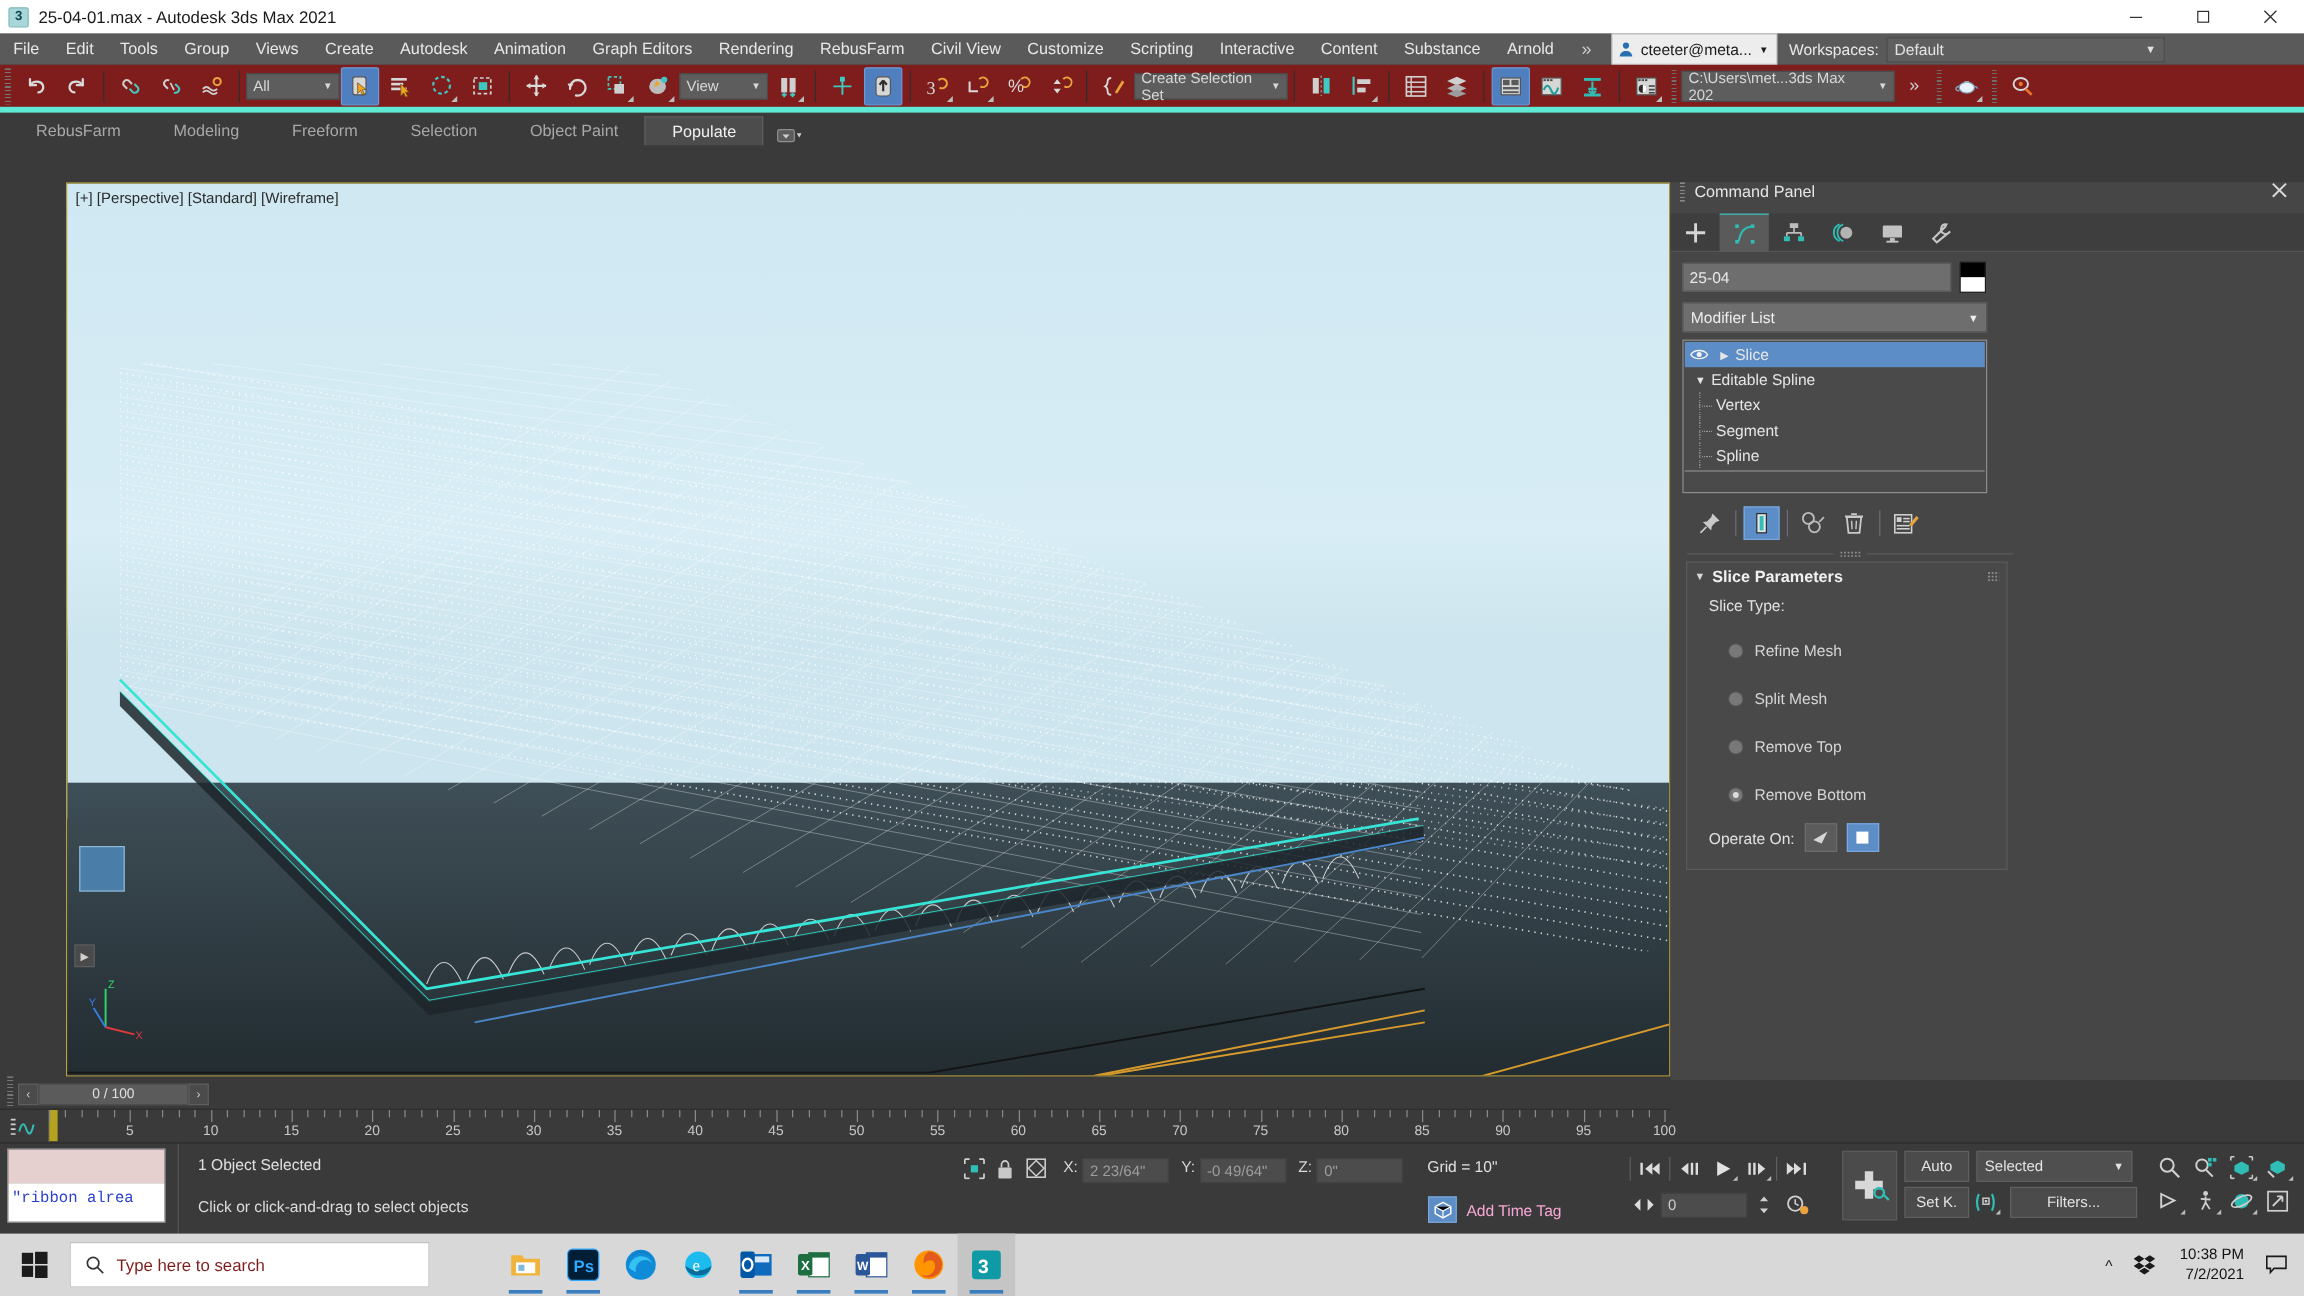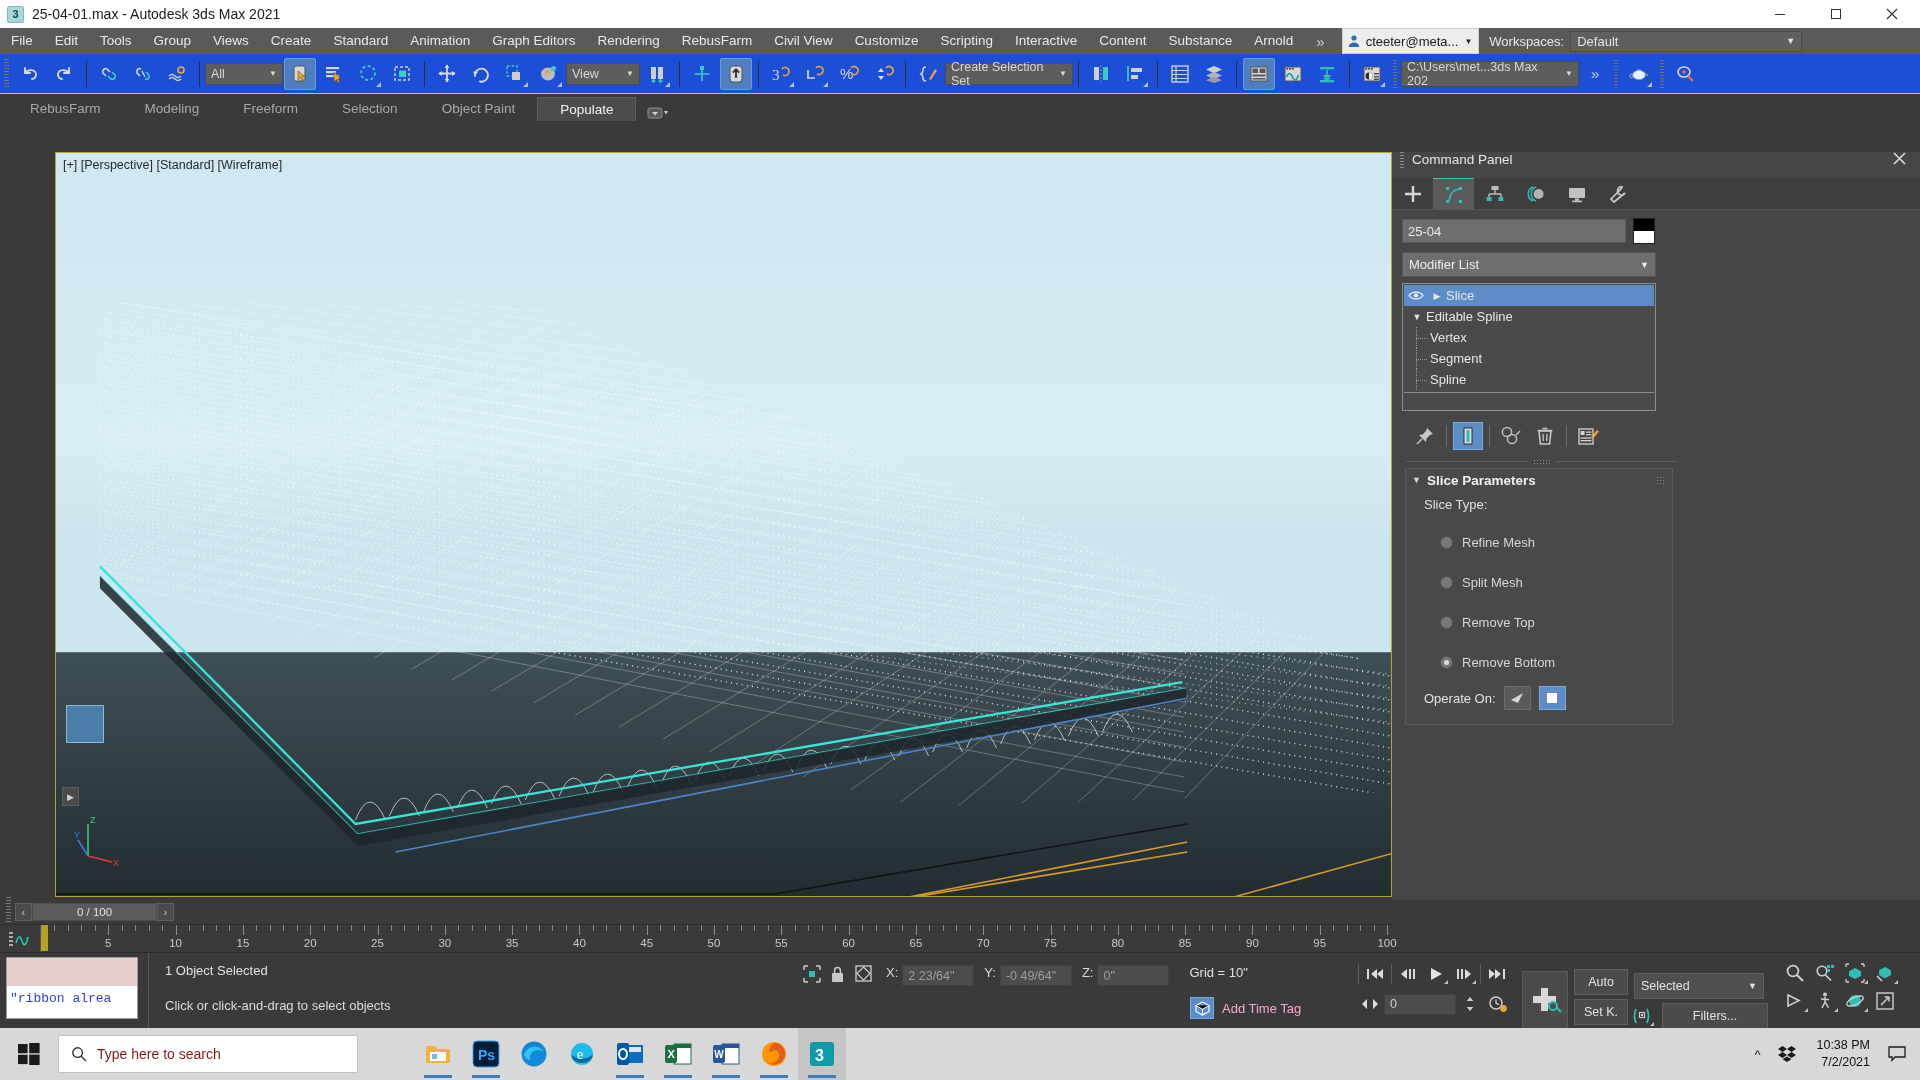--- a/index.html
+++ b/index.html
@@ -53,22 +53,22 @@
   .ws-label { color: #e8e8e8; font-size: 13px; margin-right: 6px; }
   .ws-select {
     width: 232px; height: 21px; background: #5f5f5f; border: 1px solid #4b4b4b;
     display: flex; align-items: center; padding: 0 6px; color: #e3e3e3; font-size: 13px;
   }
   .ws-select .cv { margin-left: auto; font-size: 9px; }
 
   
   .toolbar {
     position: absolute; top: 54px; left: 0; width: 1920px; height: 40px;
-    background: #1d4ed8; display: flex; align-items: center; padding-left: 4px;
-    border-bottom: 1px solid #5eead4;
+    background: #7f1d1d; display: flex; align-items: center; padding-left: 4px;
+    border-bottom: 5px solid #5eead4;
   }
   .grip { width: 5px; height: 30px; background-image: repeating-linear-gradient(to bottom,#767676 0 1px,transparent 1px 3px); margin-right: 4px; }
   .tb-sep { width: 1px; height: 26px; background: #2e2e2e; margin: 0 5px; }
   .tb-sep-dot { width:4px;height:28px;margin:0 4px;
     background-image: repeating-linear-gradient(to bottom,#6e6e6e 0 1px,transparent 1px 3px); }
   .tbtn {
     width: 32px; height: 32px; display: flex; align-items: center; justify-content: center;
     position: relative; margin: 0 1px; border: 1px solid transparent; border-radius: 2px;
   }
   .tbtn.active { background: #4f7fbf; border-color: #6b9ad6; }
@@ -245,21 +245,21 @@
     display:flex; align-items:center; justify-content:center; margin-right: 8px; }
   .anim-area { position: absolute; left: 1356px; top: 0; height: 76px; display: flex; padding-top: 6px; }
   .playcol { display: flex; flex-direction: column; }
   .playrow { display: flex; align-items: center; height: 30px; }
   .pbtn { width: 28px; height: 26px; display:flex; align-items:center; justify-content:center; position:relative; }
   .pbtn.fly::after { content:""; position:absolute; right:2px;bottom:3px;
     border-left:4px solid transparent; border-bottom:4px solid #bdbdbd; }
   .vline { width:1px;height:20px;background:#5e5e5e;margin:0 2px; }
   .spin-field { width: 72px; height: 21px; background: #4c4c4c; border:1px solid #414141;
     color:#cfcfcf;font-size:12.5px;display:flex;align-items:center;padding-left:5px; }
-  .keycol { margin-left: 10px; display:flex; align-items:flex-end; }
+  .keycol { margin-left: 23px; display:flex; align-items:flex-start; }
   .bigkey { width: 46px; height: 58px; background: #4b4b4b; border: 1px solid #5a5a5a;
     display:flex;align-items:center;justify-content:center; }
   .autocol { display:flex; flex-direction: column; margin-left: 6px; }
   .autobtn { width: 54px; height: 26px; background: #4b4b4b; border:1px solid #5f5f5f;
     color:#e3e3e3;font-size:12.5px;display:flex;align-items:center;justify-content:center;margin-bottom:4px;}
   .selsel { width: 130px; height: 26px; background:#4f4f4f;border:1px solid #5f5f5f;
     color:#e3e3e3;font-size:12.5px;display:flex;align-items:center;padding:0 6px;margin-left:6px;}
   .selsel .cv { margin-left:auto;font-size:9px;}
   .filtbtn { width: 106px; height: 26px; background:#4b4b4b;border:1px solid #5f5f5f;
     color:#e3e3e3;font-size:12.5px;display:flex;align-items:center;justify-content:center;margin-left:6px;}
@@ -315,21 +315,21 @@
     </div>
   </div>
 
   <div class="menubar">
     <div class="menu-item">File</div>
     <div class="menu-item">Edit</div>
     <div class="menu-item">Tools</div>
     <div class="menu-item">Group</div>
     <div class="menu-item">Views</div>
     <div class="menu-item">Create</div>
-    <div class="menu-item">Standard</div>
+    <div class="menu-item">Autodesk</div>
     <div class="menu-item">Animation</div>
     <div class="menu-item">Graph Editors</div>
     <div class="menu-item">Rendering</div>
     <div class="menu-item">RebusFarm</div>
     <div class="menu-item">Civil View</div>
     <div class="menu-item">Customize</div>
     <div class="menu-item">Scripting</div>
     <div class="menu-item">Interactive</div>
     <div class="menu-item">Content</div>
     <div class="menu-item">Substance</div>

